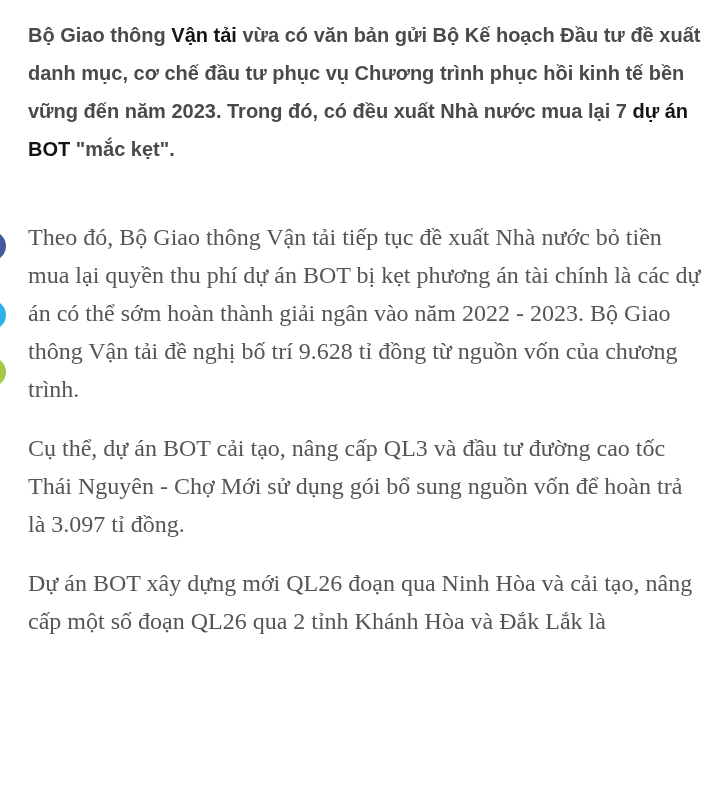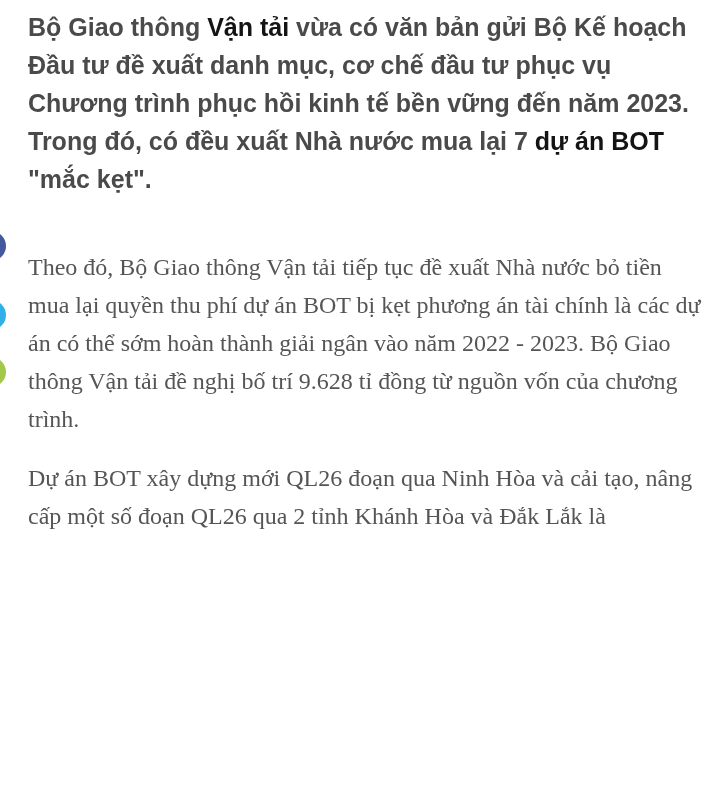--- a/index.html
+++ b/index.html
@@ -11,22 +11,22 @@
     height: 792px;
     overflow: hidden;
     background: #ffffff;
     font-family: "Liberation Sans", "DejaVu Sans", sans-serif;
     position: relative;
   }
   .article {
     padding: 4px 26px 0 28px;
   }
   .lead {
-    margin: 4px 0 50px 0;
-    font-size: 25px;
+    margin: 12px 0 50px 0;
+    font-size: 20px;
     font-weight: bold;
     line-height: 38px;
     color: #4a4a4a;
   }
   .body-para {
     margin: 0 0 21px 0;
     font-size: 24px;
     line-height: 38px;
     color: #555555;
     font-family: Liberation Serif, serif;
@@ -54,15 +54,16 @@
 <div id="share-rail">
     <div class="share-circle pos-0" style="background: rgb(68, 88, 158);"></div>
     <div class="share-circle pos-1" style="background: rgb(47, 177, 232);"></div>
     <div class="share-circle pos-2" style="background: rgb(162, 201, 74);"></div>
   </div>
 
 <div class="article">
   <h1 class="lead"><span>Bộ Giao thông </span><span class="inline-link">Vận tải</span><span> vừa có văn bản gửi Bộ Kế hoạch Đầu tư đề xuất danh mục, cơ chế đầu tư phục vụ Chương trình phục hồi kinh tế bền vững đến năm 2023. Trong đó, có đều xuất Nhà nước mua lại 7 </span><span class="inline-link">dự án BOT</span><span> "mắc kẹt".</span></h1>
   <div id="article-body">
       <p class="body-para"><span>Theo đó, Bộ Giao thông Vận tải tiếp tục đề xuất Nhà nước bỏ tiền mua lại quyền thu phí dự án BOT bị kẹt phương án tài chính là các dự án có thể sớm hoàn thành giải ngân vào năm 2022 - 2023. Bộ Giao thông Vận tải đề nghị bố trí 9.628 tỉ đồng từ nguồn vốn của chương trình.</span></p>
+      <p class="body-para"><span>Cụ thể, dự án BOT cải tạo, nâng cấp QL3 và đầu tư đường cao tốc Thái Nguyên - Chợ Mới sử dụng gói bổ sung nguồn vốn để hoàn trả là 3.097 tỉ đồng.</span></p>
       <p class="body-para"><span>Dự án BOT xây dựng mới QL26 đoạn qua Ninh Hòa và cải tạo, nâng cấp một số đoạn QL26 qua 2 tỉnh Khánh Hòa và Đắk Lắk là</span></p>
     </div>
 </div>
 
 </body></html>

